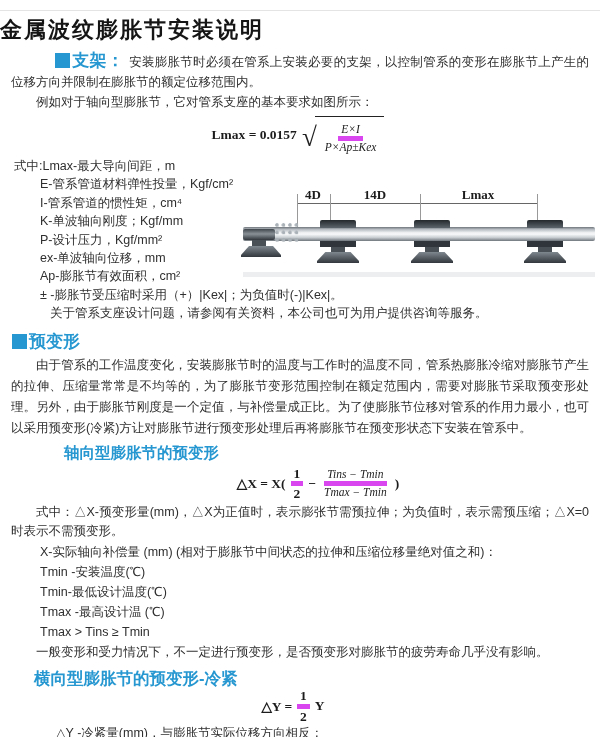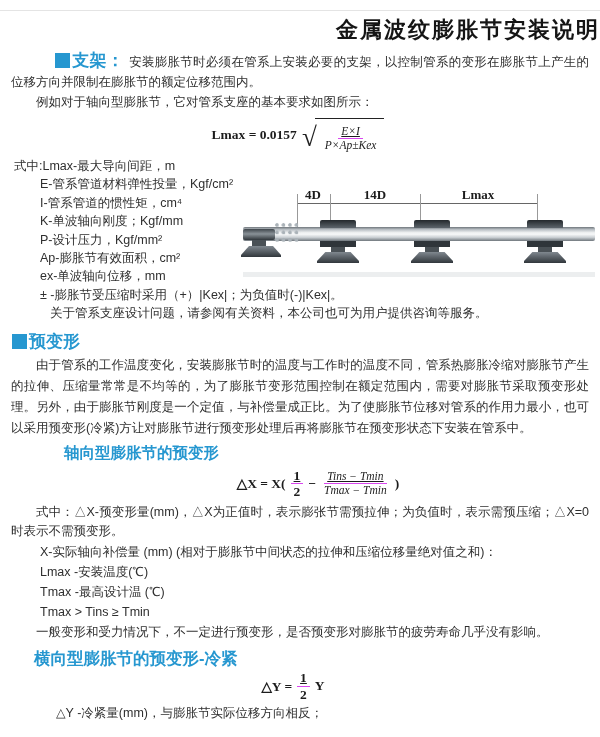--- a/index.html
+++ b/index.html
@@ -6,39 +6,39 @@
   *{ box-sizing:border-box; }
   html,body{ margin:0; padding:0; }
   body{
     width:600px; height:737px; background:#ffffff;
     font-family:"Liberation Sans", sans-serif; color:#2f2f2f;
     overflow:hidden;
   }
   .page{ position:relative; width:600px; height:737px; overflow:hidden; }
   .top-rule{ position:absolute; top:10px; left:0; width:600px; height:1px; background:#e4e4e4; }
 
-  h1{ margin:15px 0 6px; text-align:right; font-size:22px; letter-spacing:2px; color:#151515; font-weight:bold; }
+  h1{ margin:15px 0 6px; text-align:left; font-size:22px; letter-spacing:2px; color:#151515; font-weight:bold; }
 
   .para{ margin:0; padding:0 11px; font-size:12.5px; line-height:20px; color:#2f2f2f; text-align:justify; }
   .indent-head{ text-indent:44px; }
   .indent1{ text-indent:2em; }
 
   .marker{ display:inline-block; width:15px; height:15px; background:var(--blue); vertical-align:-2px; margin-right:2px; }
   .sec-head{ color:var(--blue); font-size:17px; font-weight:bold; margin-right:5px; }
 
   .formula{ display:flex; align-items:center; justify-content:center; gap:5px;padding-left:36px; }
   .serif-b{ font-family:"Liberation Serif", serif; font-weight:bold; font-size:13.5px; color:#1c1c1c; }
   .serif-i{ font-family:"Liberation Serif", serif; font-style:italic; font-size:11.5px; color:#1c1c1c; }
 
   .f1{ margin:6px 0 5px; padding-right:40px; height:34px; }
   .radical{ font-family:"Liberation Serif", serif; font-size:27px; line-height:1; margin-right:-7px; position:relative; top:2px; color:#222; }
   .radicand{ display:inline-block; border-top:1.5px solid #222; padding:2px 5px 0 7px; }
 
   .frac{ display:inline-flex; flex-direction:column; align-items:center; line-height:1.15; }
-  .frac .num{ border-bottom:1px solid #d946ef; padding:0 3px;text-decoration:underline; }
+  .frac .num{ border-bottom:5px solid #d946ef; padding:0 3px; }
   .frac .den{ padding:0 3px; }
 
   .defs-wrap{ position:relative; margin-top:2px; }
   .def{ margin-left:40px; font-size:12.5px; line-height:18.4px; white-space:nowrap; }
   .def.first{ margin-left:14px; }
   .note-line{ margin-left:50px; font-size:12.5px; line-height:18.4px; }
 
   
   .diagram{ position:absolute; left:243px; top:30px; width:352px; height:95px; }
   .dim-line{ position:absolute; left:54px; top:16px; width:240px; height:1px; background:#666; }
@@ -106,22 +106,22 @@
       </span>
     </span>
   </div>
 
   <div class="defs-wrap">
     <div class="def first">式中:Lmax-最大导向间距，m</div>
     <div class="def">E-管系管道材料弹性投量，Kgf/cm²</div>
     <div class="def">I-管系管道的惯性矩，cm⁴</div>
     <div class="def">K-单波轴向刚度；Kgf/mm</div>
     <div class="def">P-设计压力，Kgf/mm²</div>
+    <div class="def">ex-单波轴向位移，mm</div>
     <div class="def">Ap-膨胀节有效面积，cm²</div>
-    <div class="def">ex-单波轴向位移，mm</div>
     <div class="def">± -膨胀节受压缩时采用（+）|Kex|；为负值时(-)|Kex|。</div>
     <div class="note-line">关于管系支座设计问题，请参阅有关资料，本公司也可为用户提供咨询等服务。</div>
 
     <div class="diagram">
       <div class="dim-line"></div>
       <div class="tick t1"></div>
       <div class="tick t2"></div>
       <div class="tick t3"></div>
       <div class="tick t4"></div>
       <div class="dlab l1">4D</div>
@@ -164,21 +164,22 @@
     <span class="frac">
       <span class="num serif-i">Tins − Tmin</span>
       <span class="den serif-i">Tmax − Tmin</span>
     </span>
     <span class="serif-b">)</span>
   </div>
 
   <p class="para explain indent1">式中：△X-预变形量(mm)，△X为正值时，表示膨张节需预拉伸；为负值时，表示需预压缩；△X=0时表示不需预变形。</p>
 
   <div class="def2">X-实际轴向补偿量 (mm) (相对于膨胀节中间状态的拉伸和压缩位移量绝对值之和)：</div>
-  <div class="def2">Lmax -安装温度(℃)</div>
+  <div class="def2">Tmin -安装温度(℃)</div>
+  <div class="def2">Tmin-最低设计温度(℃)</div>
   <div class="def2">Tmax -最高设计温 (℃)</div>
   <div class="def2">Tmax &gt; Tins ≥ Tmin</div>
 
   <p class="para note2 indent1">一般变形和受力情况下，不一定进行预变形，是否预变形对膨胀节的疲劳寿命几乎没有影响。</p>
 
   <h3 class="bluehead lateral">横向型膨胀节的预变形-冷紧</h3>
 
   <div class="formula f3">
     <span class="serif-b">△Y =</span>
     <span class="frac serif-b">

